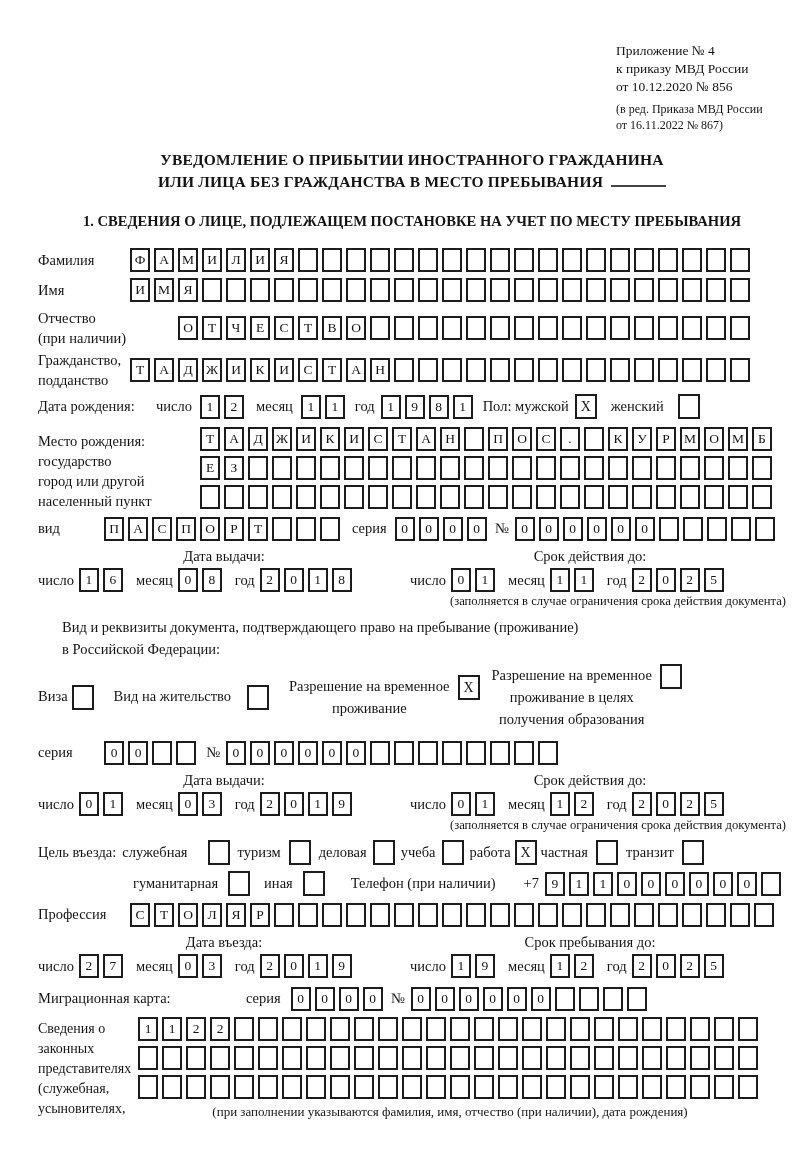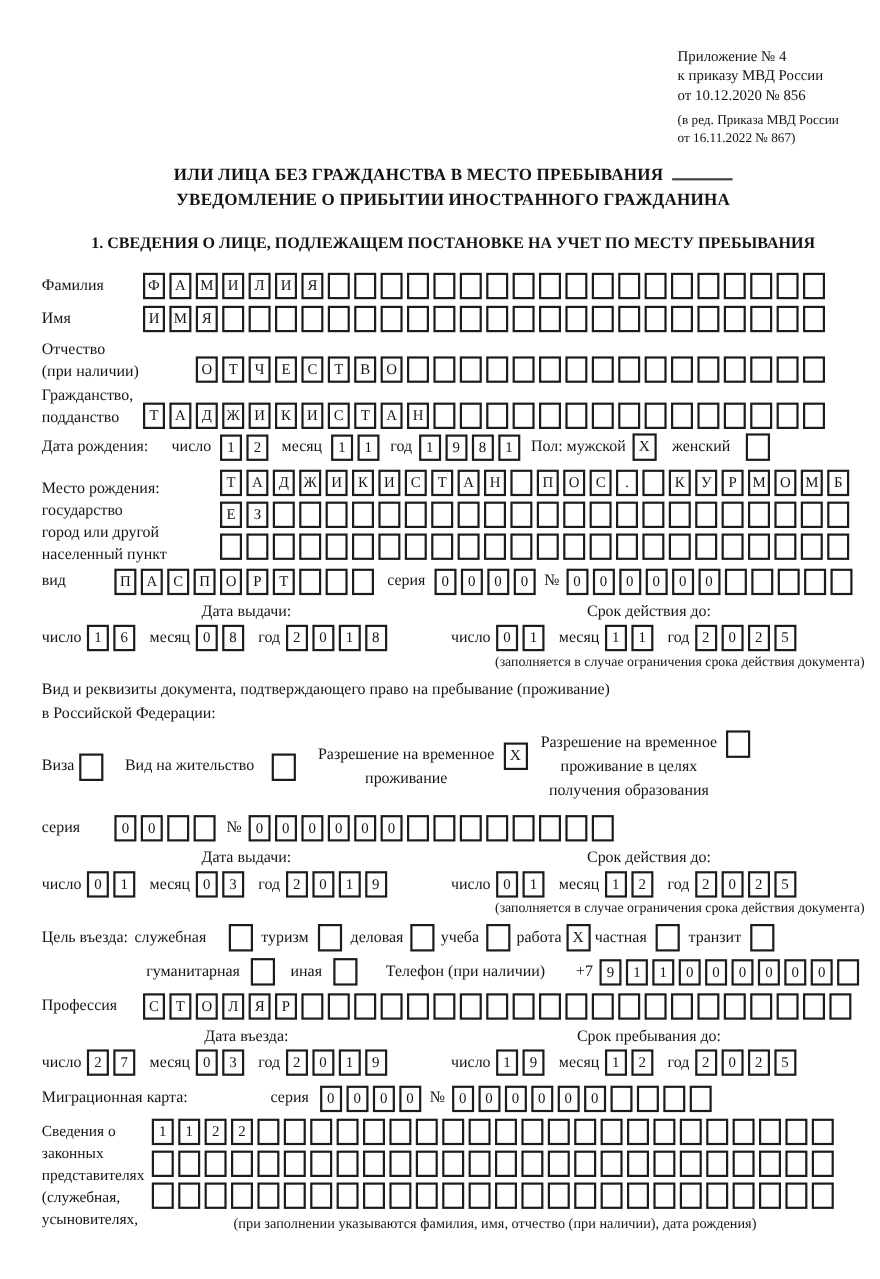--- a/index.html
+++ b/index.html
@@ -7,21 +7,21 @@
     width:800px;height:1163px;margin:0 auto;background:#ffffff;
     font-family:"Liberation Serif","DejaVu Serif",serif;color:#141414;
     box-sizing:border-box;padding:42px 14px 10px 38px;overflow:hidden;position:relative;
   }
   .annex{margin-left:578px;font-size:13.5px;line-height:18px;}
   .annex-note{font-size:12px;line-height:16px;margin-top:5px;}
   .forma{text-align:right;padding-right:20px;font-weight:bold;font-size:16px;letter-spacing:1px;margin-top:12px;}
   .title{text-align:center;font-weight:bold;font-size:15.5px;line-height:22px;margin-top:16px;letter-spacing:.2px;}
   .uline{display:inline-block;width:55px;border-bottom:2px solid #444;margin-left:8px;}
   .sec1{text-align:center;font-weight:bold;font-size:14.6px;margin-top:20px;margin-bottom:18px;}
-  .frow{display:flex;align-items:flex-end;margin-bottom:6px;font-size:14.5px;}
+  .frow{display:flex;align-items:center;margin-bottom:6px;font-size:14.5px;}
   .frow.vcenter{align-items:center;}
   .lbl{flex:none;line-height:24px;}
   .lblstack{flex:none;line-height:20px;}
   .lblstack div{white-space:nowrap;}
   .cells{display:flex;flex:none;}
   .cell{
     flex:none;box-sizing:border-box;width:20px;height:24px;margin-right:4px;
     border:2px solid #1c1c1c;background:#fff;display:flex;align-items:center;justify-content:center;
     font-size:13.5px;line-height:1;
   }
@@ -34,21 +34,21 @@
   .datepair{display:flex;font-size:14.5px;position:relative;margin-bottom:6px;}
   .dg{flex:none;}
   .dg-left{width:372px;}
   .dg-right{width:360px;}
   .dg-head{text-align:center;line-height:19px;margin-bottom:2px;}
   .dg-row{display:flex;align-items:center;}
   .dg-row .lbl{margin-right:5px;}
   .dg-row .cells{margin-right:9px;}
   .dg-note{position:absolute;right:0;top:47px;font-size:12.6px;white-space:nowrap;}
   .pair-noted{padding-bottom:18px;}
-  .intro{font-size:14.5px;line-height:22px;margin-bottom:4px;}
+  .intro{font-size:14.5px;line-height:22px;margin-bottom:4px;margin-left:24px;}
   .opts{display:flex;align-items:center;font-size:14.5px;margin-bottom:10px;}
   .opt{display:flex;align-items:flex-start;}
   .opt .txt{line-height:22px;text-align:center;}
   .opt .cbx{margin-left:8px;} .gap12{width:12px;flex:none;} .gap20{width:20px;flex:none;}
   .inlbl{line-height:25px;white-space:nowrap;}
   .note-center{font-size:13px;margin-top:4px;text-align:center;}
 </style>
 </head>
 <body>
 
@@ -59,22 +59,22 @@
     <div>к приказу МВД России</div>
     <div>от 10.12.2020 № 856</div>
     <div class="annex-note">
       <div>(в ред. Приказа МВД России</div>
       <div>от 16.11.2022 № 867)</div>
     </div>
   </div>
 
 
   <div class="title">
+    <div>УВЕДОМЛЕНИЕ О ПРИБЫТИИ ИНОСТРАННОГО ГРАЖДАНИНА</div>
     <div><span>ИЛИ ЛИЦА БЕЗ ГРАЖДАНСТВА В МЕСТО ПРЕБЫВАНИЯ</span><span class="uline"></span></div>
-    <div>УВЕДОМЛЕНИЕ О ПРИБЫТИИ ИНОСТРАННОГО ГРАЖДАНИНА</div>
   </div>
 
   <div class="sec1">1. СВЕДЕНИЯ О ЛИЦЕ, ПОДЛЕЖАЩЕМ ПОСТАНОВКЕ НА УЧЕТ ПО МЕСТУ ПРЕБЫВАНИЯ</div>
 
   <div class="frow">
     <span class="lbl" style="width:92px">Фамилия</span>
     <span class="cells">
         <span class="cell">Ф</span>
         <span class="cell">А</span>
         <span class="cell">М</span>

